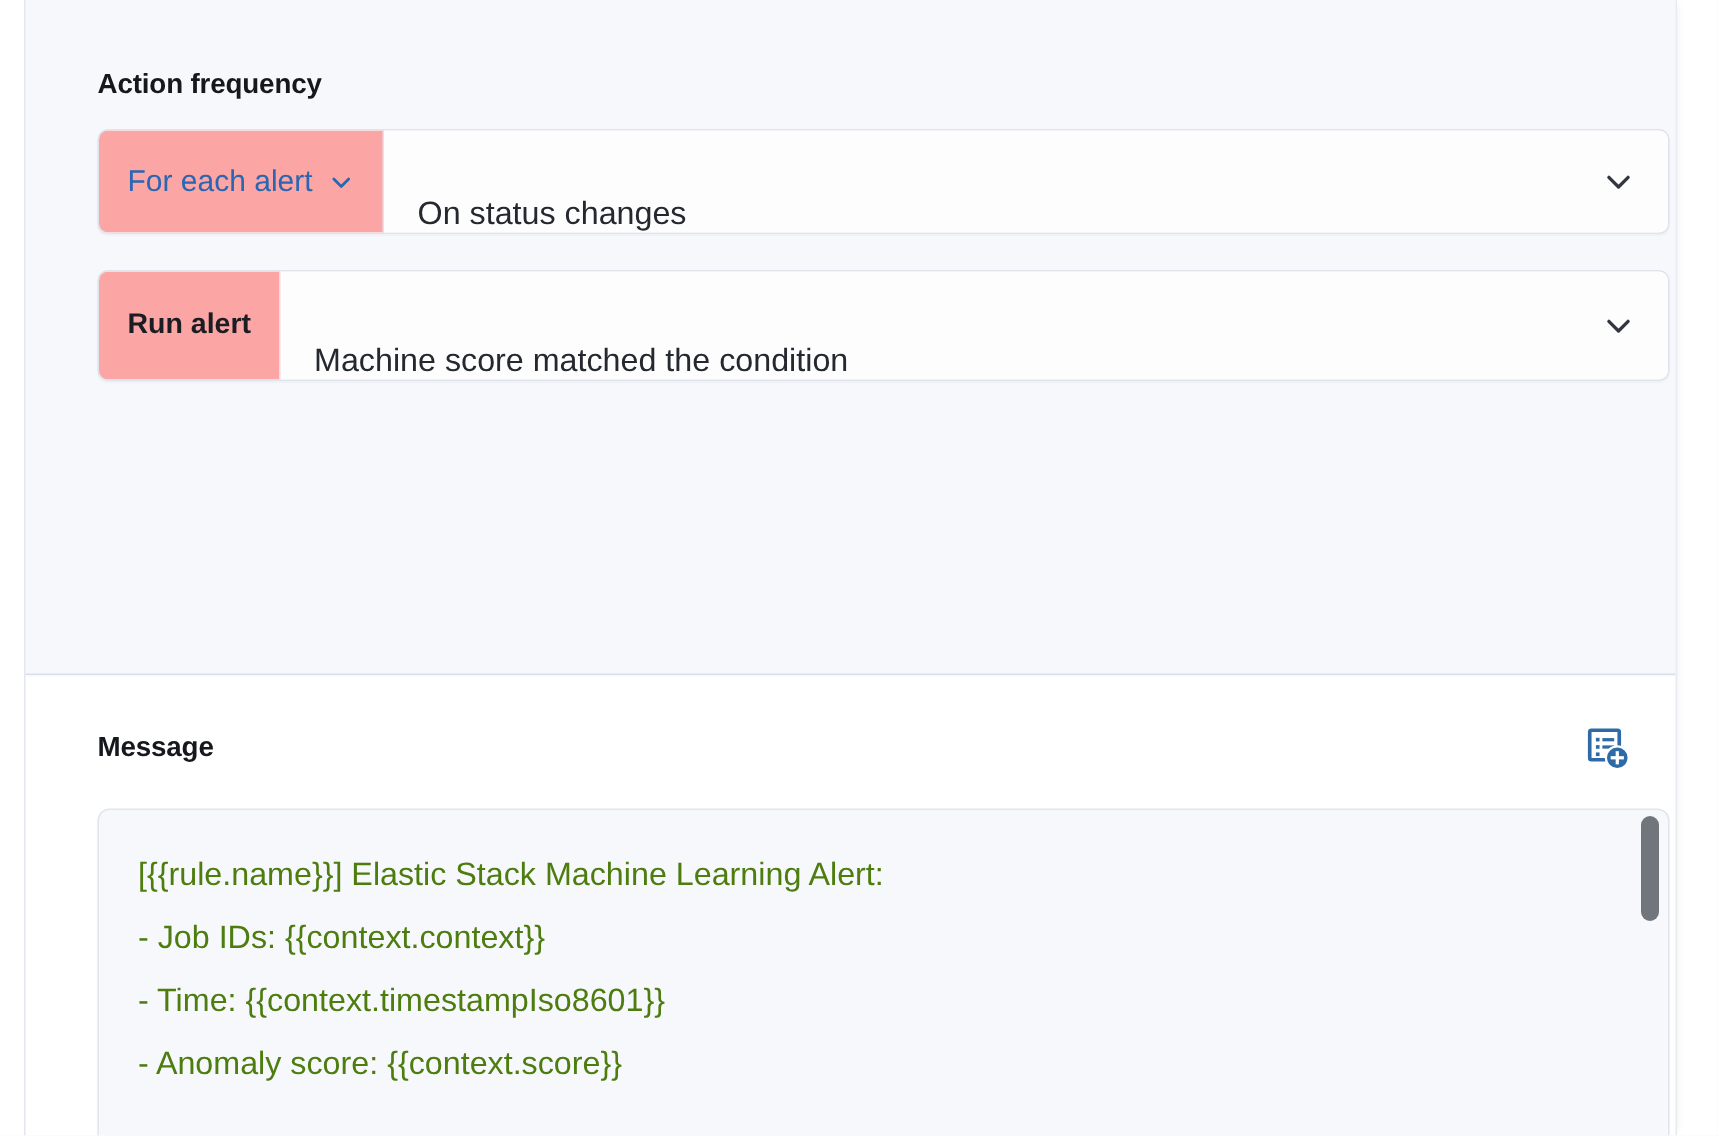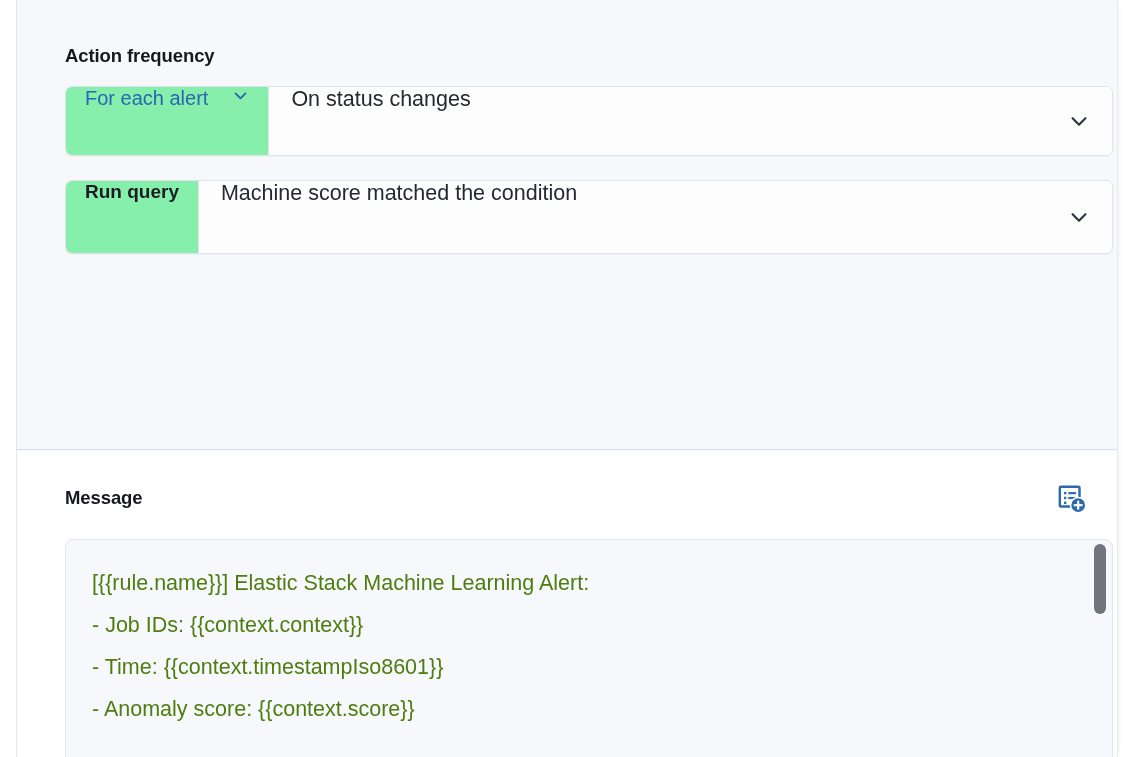--- a/index.html
+++ b/index.html
@@ -76,23 +76,23 @@
     background: #ffffff;
     border: 1px solid #dfe3ec;
     border-radius: 7px;
     box-shadow: 0 1px 1px rgba(16,24,40,0.03);
     overflow: hidden;
     box-sizing: border-box;
   }
 
   .prepend {
     display: flex;
-    align-items: flex-start;
-    gap: 24px;
-    background: #86efac;
+    align-items: center;
+    gap: 11px;
+    background: #fca5a5;
     padding: 0 19px;
     border-right: 1px solid #dfe3ec;
     white-space: nowrap;
     box-sizing: border-box;
   }
 
   .prepend-link {
     font-size: 20px;
     color: #2a66b1;
     font-weight: 400;
@@ -101,21 +101,21 @@
   .prepend-static {
     font-size: 19px;
     color: #1b1d22;
     font-weight: 700;
   }
 
   .select-face {
     position: relative;
     flex: 1;
     display: flex;
-    align-items: flex-start;
+    align-items: flex-end;
     background: #fdfdfe;
     padding: 0 22px;
   }
 
   .select-value {
     font-size: 21.5px;
     color: #25282f;
     font-weight: 400;
   }
 
@@ -252,21 +252,21 @@
           <span>
             <svg class="chev" viewBox="0 0 24 24" fill="none" stroke="#333740" stroke-width="2.4" stroke-linecap="round" stroke-linejoin="round">
               <polyline points="5 9 12 16 19 9"></polyline>
             </svg>
           </span>
         </div>
       </div>
 
       <div class="form-row" style="left:48px; top:180px; width:1048px; height:74px;">
         <div class="prepend">
-          <span class="prepend-static">Run query</span>
+          <span class="prepend-static">Run alert</span>
         </div>
         <div class="select-face">
           <span class="select-value">Machine score matched the condition</span>
           <span>
             <svg class="chev" viewBox="0 0 24 24" fill="none" stroke="#333740" stroke-width="2.4" stroke-linecap="round" stroke-linejoin="round">
               <polyline points="5 9 12 16 19 9"></polyline>
             </svg>
           </span>
         </div>
       </div>

